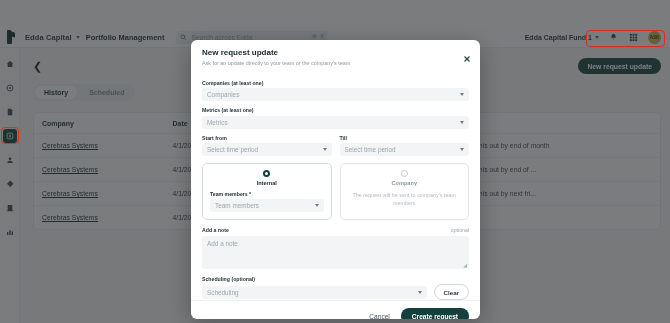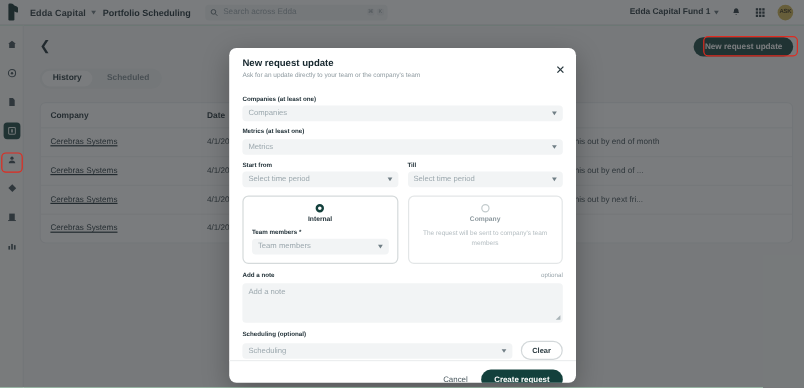--- a/index.html
+++ b/index.html
@@ -5,21 +5,21 @@
   * { box-sizing: border-box; margin: 0; padding: 0; }
   html, body { width: 670px; height: 323px; overflow: hidden; }
   body {
     font-family: "Liberation Sans", sans-serif;
     background: #ffffff;
     position: relative;
     -webkit-font-smoothing: antialiased;
   }
 
   
-  #app { position: absolute; inset: 0; background: #22c55e; }
+  #app { position: absolute; inset: 0; background: #0c4a6e; margin-top: 27px; }
 
   .topbar {
     position: absolute; top: 0; left: 0; right: 0; height: 21px;
     background: #ffffff; display: flex; align-items: center;
     border-bottom: 1px solid #eceef0; padding: 0 6px;
   }
   .logo-mark {
     width: 11px; height: 14px; margin-right: 8px; position: relative;
   }
   .logo-mark i {
@@ -198,21 +198,21 @@
 
 <div id="app">
 
   <div class="topbar">
     <div class="logo-mark">
         <i class="a"></i>
         <i class="b"></i>
       </div>
     <span class="org-name">Edda Capital</span>
     <span class="caret-mini"></span>
-    <span class="breadcrumb-cur">Portfolio Scheduling</span>
+    <span class="breadcrumb-cur">Portfolio Management</span>
 
     <div class="search-wrap">
       <svg class="search-icon" viewBox="0 0 16 16">
         <circle cx="6.6" cy="6.6" r="4.4" fill="none" stroke="#5d6b72" stroke-width="1.9"></circle>
         <line x1="10" y1="10" x2="14" y2="14" stroke="#5d6b72" stroke-width="1.9"></line>
       </svg>
       <span class="search-ph">Search across Edda</span>
       <span class="search-kbd">
         <span>⌘</span>
         <span>K</span>

